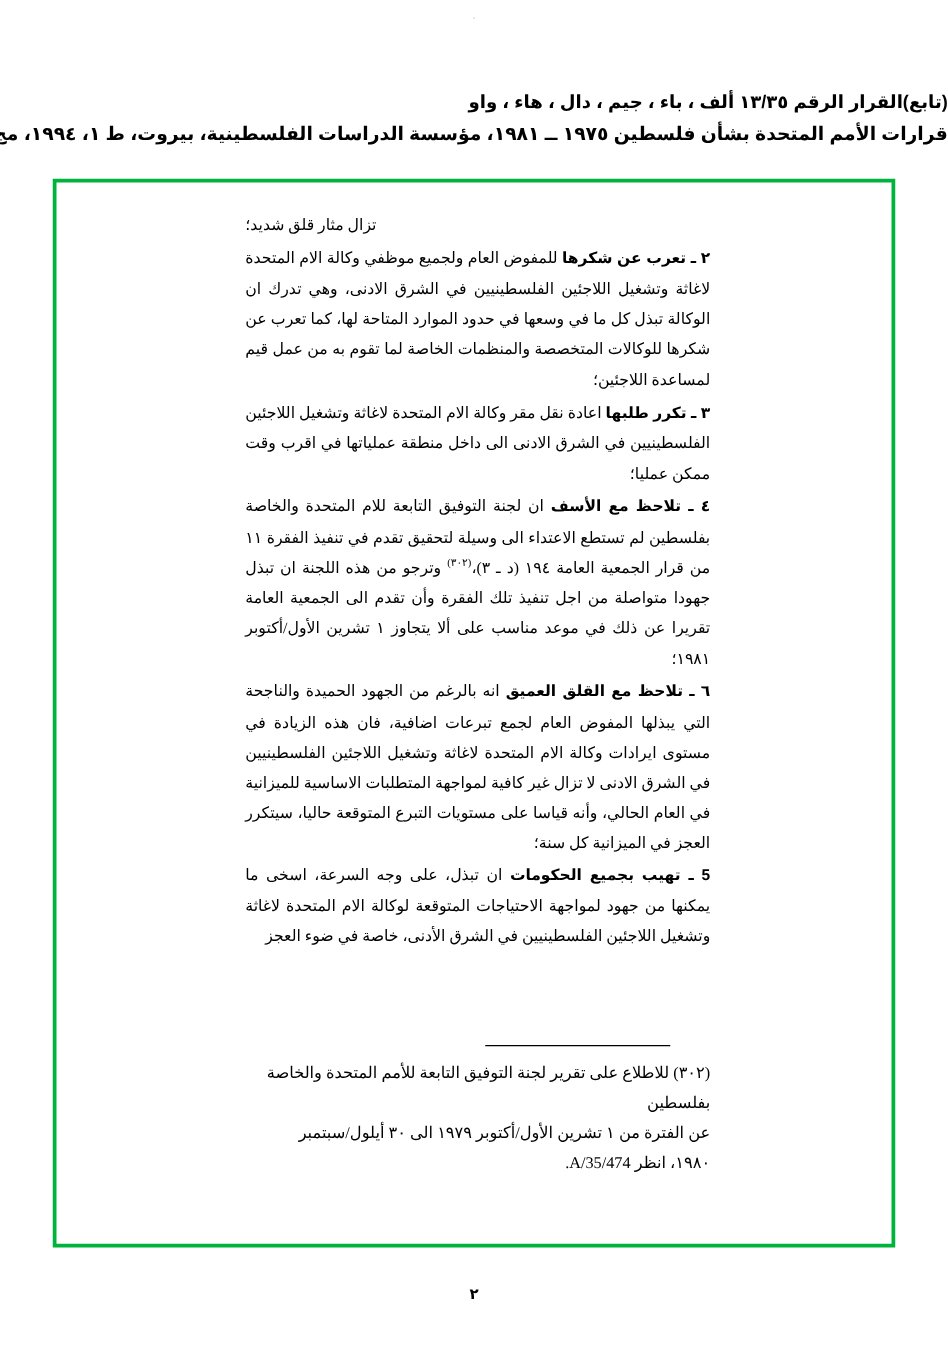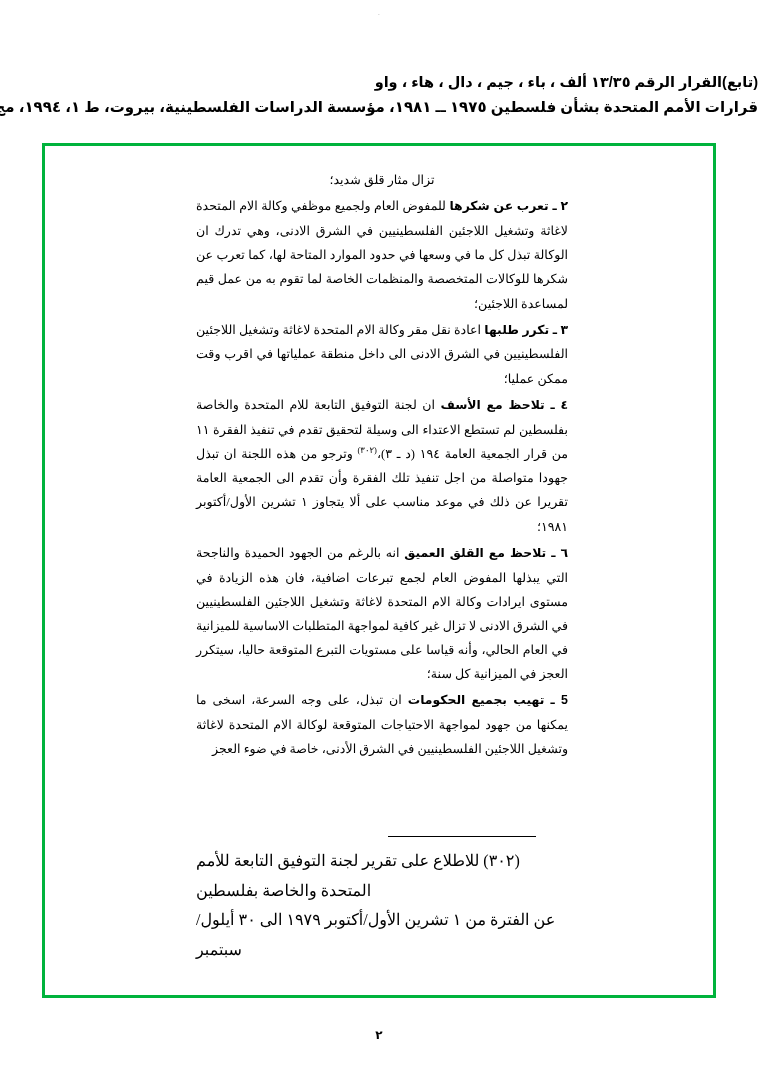--- a/index.html
+++ b/index.html
@@ -82,21 +82,21 @@
     font-size: 12.6px;
     line-height: 1.92;
   }
 
   .para {
     margin: 0 0 2px 0;
     text-indent: 0;
   }
 
   .para.first {
-    text-align: center;
+    text-align: left;
   }
 
   .lead {
     font-family: "Liberation Sans", "DejaVu Sans", sans-serif;
     font-weight: bold;
     font-size: 12.4px;
   }
 
   sup.fn {
     font-size: 8.5px;
@@ -111,22 +111,22 @@
     height: 0;
     border-top: 1px solid #000;
   }
 
   .footnote {
     position: absolute;
     top: 846px;
     left: 196px;
     width: 372px;
     direction: rtl;
-    text-align: left;
-    font-size: 16px;
+    text-align: right;
+    font-size: 13px;
     line-height: 1.85;
   }
 
   .footnote .fn-line {
     margin: 0;
   }
 
   .page-number {
     position: absolute;
     top: 1028px;
@@ -179,17 +179,18 @@
       <span class="lead">5 ـ تهيب بجميع الحكومات</span><span> ان تبذل، على وجه السرعة، اسخى ما يمكنها من جهود لمواجهة الاحتياجات المتوقعة لوكالة الام المتحدة لاغاثة وتشغيل اللاجئين الفلسطينيين في الشرق الأدنى، خاصة في ضوء العجز</span>
     </p>
 
   </div>
 
   <div class="footnote-rule"></div>
 
   <div class="footnote">
     <p class="fn-line">(٣٠٢) للاطلاع على تقرير لجنة التوفيق التابعة للأمم المتحدة والخاصة بفلسطين</p>
     <p class="fn-line">عن الفترة من ١ تشرين الأول/أكتوبر ١٩٧٩ الى ٣٠ أيلول/سبتمبر</p>
+    <p class="fn-line">١٩٨٠، انظر A/35/474.</p>
   </div>
 
   <div class="page-number">٢</div>
 
 </div>
 
 </body></html>

